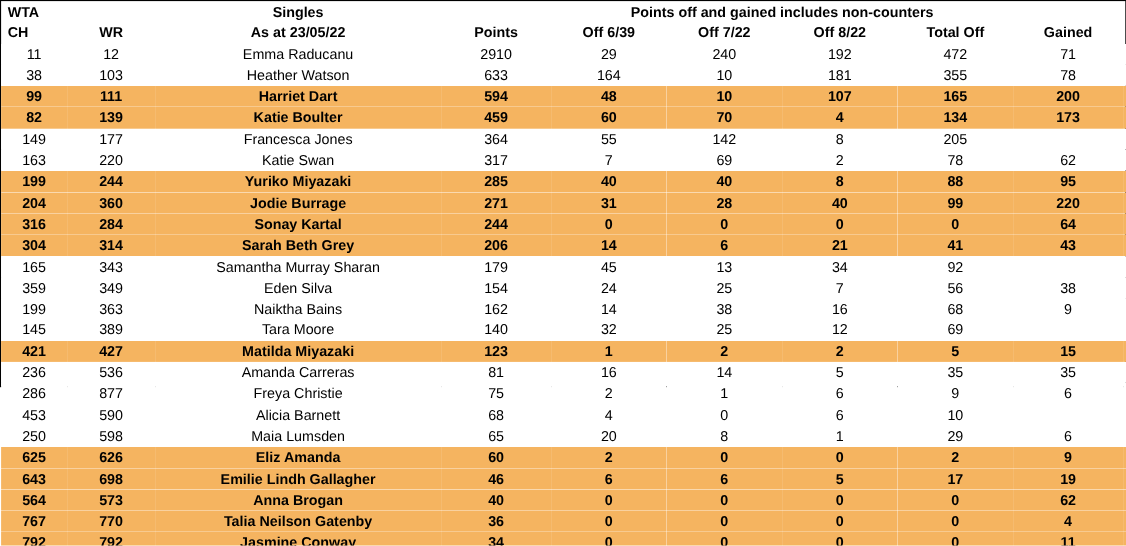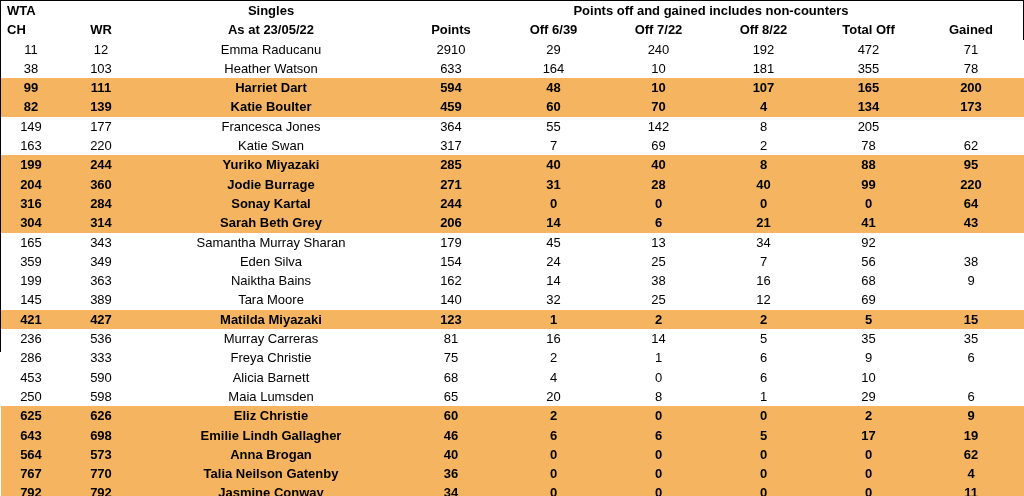--- a/index.html
+++ b/index.html
@@ -285,32 +285,32 @@
           <td class="t-center">1</td>
           <td class="t-center">2</td>
           <td class="t-center">2</td>
           <td class="t-center">5</td>
           <td class="t-center">15</td>
           <td class="t-center">10</td>
         </tr>
         <tr class="plain">
           <td class="t-center">236</td>
           <td class="t-center">536</td>
-          <td class="t-center">Murray Carreras</td>
+          <td class="t-center">Amanda Carreras</td>
           <td class="t-center">81</td>
           <td class="t-center">16</td>
           <td class="t-center">14</td>
           <td class="t-center">5</td>
           <td class="t-center">35</td>
           <td class="t-center">35</td>
           <td class="t-center">0</td>
         </tr>
         <tr class="plain">
           <td class="t-center">286</td>
-          <td class="t-center">333</td>
+          <td class="t-center">877</td>
           <td class="t-center">Freya Christie</td>
           <td class="t-center">75</td>
           <td class="t-center">2</td>
           <td class="t-center">1</td>
           <td class="t-center">6</td>
           <td class="t-center">9</td>
           <td class="t-center">6</td>
           <td class="t-center neg">-3</td>
         </tr>
         <tr class="plain">
@@ -333,21 +333,21 @@
           <td class="t-center">20</td>
           <td class="t-center">8</td>
           <td class="t-center">1</td>
           <td class="t-center">29</td>
           <td class="t-center">6</td>
           <td class="t-center neg">-23</td>
         </tr>
         <tr class="highlight">
           <td class="t-center">625</td>
           <td class="t-center">626</td>
-          <td class="t-center">Eliz Christie</td>
+          <td class="t-center">Eliz Amanda</td>
           <td class="t-center">60</td>
           <td class="t-center">2</td>
           <td class="t-center">0</td>
           <td class="t-center">0</td>
           <td class="t-center">2</td>
           <td class="t-center">9</td>
           <td class="t-center">7</td>
         </tr>
         <tr class="highlight">
           <td class="t-center">643</td>

